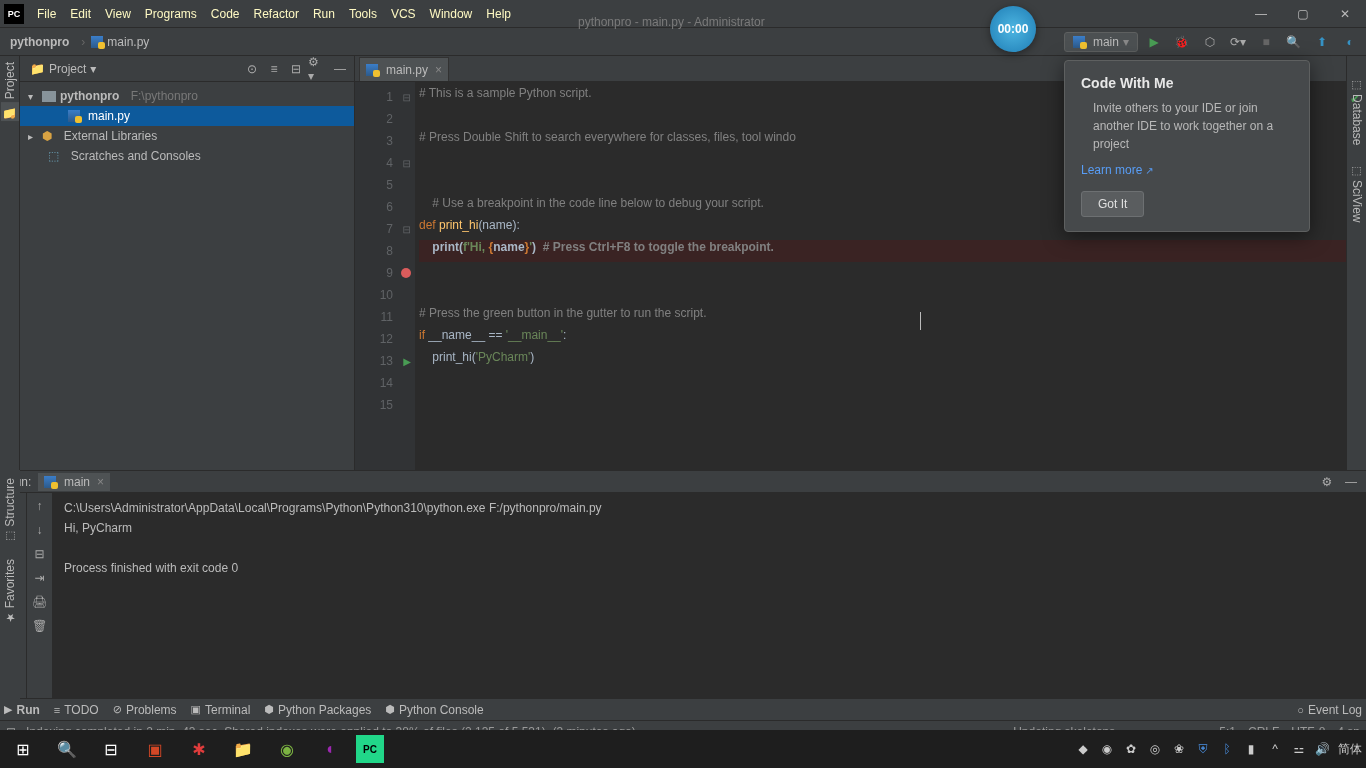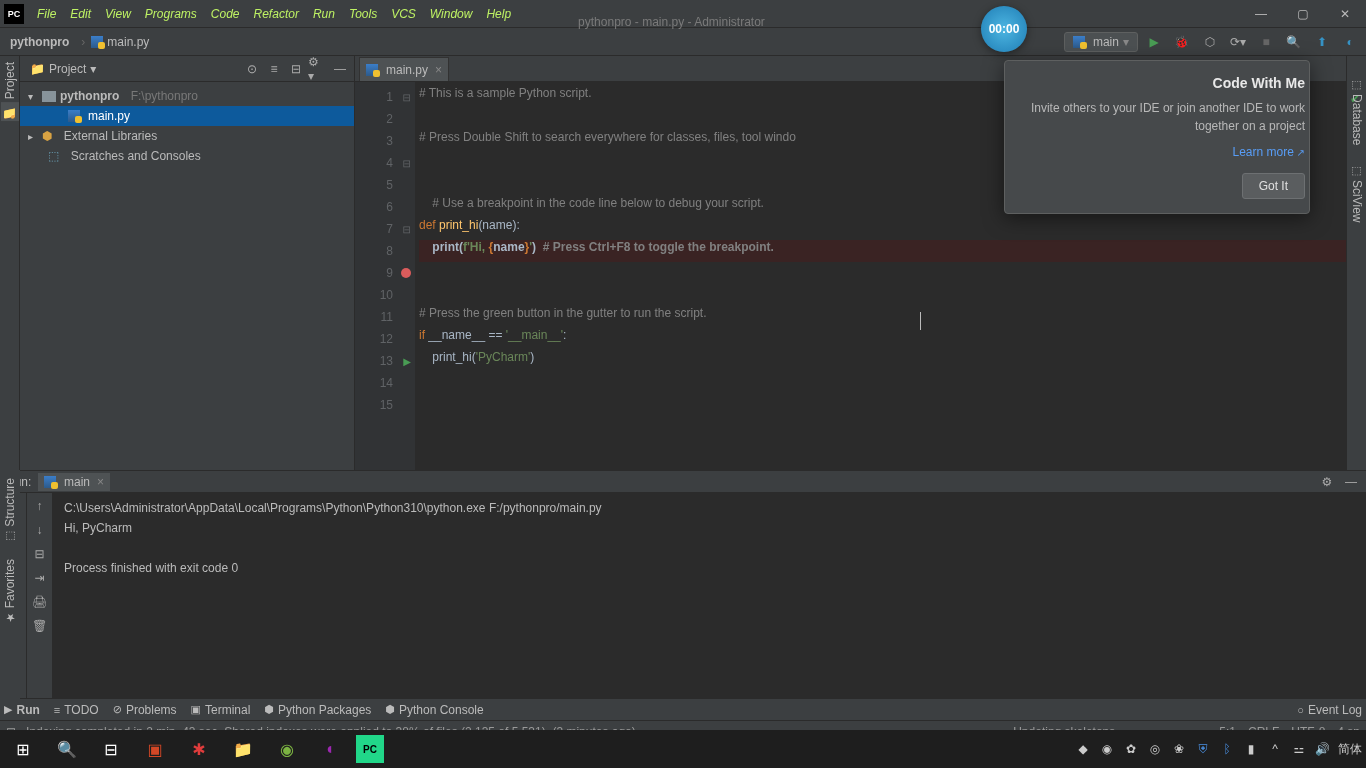--- a/index.html
+++ b/index.html
@@ -2,21 +2,21 @@
 <html><head>
 <meta charset="utf-8">
 <style>
 * { margin:0; padding:0; box-sizing:border-box; font-family:"Segoe UI",sans-serif; font-size:12px; }
 body { background:#3c3f41; color:#bbbbbb; width:1366px; height:768px; overflow:hidden; position:relative; }
 .mono { font-family:"Consolas","Courier New",monospace; font-size:13px; }
 
 
 .menubar { height:28px; background:#3c3f41; display:flex; align-items:center; border-bottom:1px solid #2b2b2b; }
 .app-icon { width:20px; height:20px; background:#000; margin:0 6px 0 4px; display:flex; align-items:center; justify-content:center; color:#fff; font-size:9px; font-weight:bold; }
-.menu-item { padding:0 7px; color:#bef264; cursor:pointer;font-style:italic; }
+.menu-item { padding:0 7px; color:#fef9c3; cursor:pointer; }
 .window-title { margin-left:60px; color:#7a7a7a;margin-top:16px; }
 .window-controls { margin-left:auto; display:flex; }
 .win-btn { width:42px; height:26px; display:flex; align-items:center; justify-content:center; color:#bbb; }
 
 
 .toolbar { height:28px; background:#3c3f41; display:flex; align-items:center; border-bottom:1px solid #2b2b2b; padding:0 4px; }
 .crumb { padding:2px 6px; color:#bbb; }
 .crumb.sep::before { content:"›"; margin-right:6px; color:#666; }
 .file-icon { display:inline-block; width:12px; height:12px; background:linear-gradient(#3b7ec9,#2d5a8a); margin-right:4px; vertical-align:middle; position:relative; }
 .file-icon::after { content:""; position:absolute; bottom:-1px; right:-2px; width:7px; height:7px; background:#f0c030; border-radius:2px; }
@@ -83,29 +83,29 @@
 .bt-item { display:flex; align-items:center; gap:4px; color:#bbb; font-size:11px; }
 .bt-right { margin-left:auto; }
 
 
 .status-bar { height:22px; background:#3c3f41; border-top:1px solid #2b2b2b; display:flex; align-items:center; padding:0 6px; color:#999; font-size:11px; gap:10px; }
 .status-right { margin-left:auto; display:flex; gap:12px; align-items:center; }
 .progress { width:70px; height:4px; background:#555; position:relative; }
 .progress::after { content:""; position:absolute; left:0; top:0; height:100%; width:30%; background:#888; }
 
 
-.popup { position:absolute; right:56px; top:60px; width:306px; background:#46494b; border:1px solid #5e6060; border-radius:4px; padding:14px 4px 14px; box-shadow:0 4px 20px rgba(0,0,0,0.5);text-align:right; }
+.popup { position:absolute; right:56px; top:60px; width:246px; background:#46494b; border:1px solid #5e6060; border-radius:4px; padding:14px 16px 14px; box-shadow:0 4px 20px rgba(0,0,0,0.5); }
 .popup h3 { color:#e8e8e8; font-size:14px; font-weight:600; margin-bottom:8px; }
 .popup p { color:#b8b8b8; font-size:12px; line-height:1.5; margin-bottom:10px;margin-left:12px; }
 .popup .link { color:#589df6; font-size:12px; cursor:pointer; }
 .popup .link::after { content:" ↗"; font-size:10px; }
 .popup-btn { margin-top:14px; background:#5a5d5f; border:1px solid #6d7072; padding:5px 16px; color:#e0e0e0; border-radius:3px; cursor:pointer; display:inline-block; }
 
 
-.timer { position:absolute; right:339px; top:6px; width:46px; height:46px; background:radial-gradient(circle,#4db6e2,#1e7cb4); border-radius:50%; display:flex; align-items:center; justify-content:center; color:#fff; font-size:12px; font-weight:bold; box-shadow:0 2px 8px rgba(0,0,0,0.4); }
+.timer { position:absolute; right:330px; top:6px; width:46px; height:46px; background:radial-gradient(circle,#4db6e2,#1e7cb4); border-radius:50%; display:flex; align-items:center; justify-content:center; color:#fff; font-size:12px; font-weight:bold; box-shadow:0 2px 8px rgba(0,0,0,0.4); }
 
 
 .right-strip { position:absolute; right:0; top:56px; width:20px; height:414px; background:#3c3f41; border-left:1px solid #2b2b2b; }
 .right-strip .lbl { writing-mode:vertical-rl; padding:8px 3px; font-size:11px; color:#bbb; }
 .right-strip .ok { color:#499c54; position:absolute; top:36px; left:3px; }
 
 
 .left-extra { position:absolute; left:0; top:470px; width:20px; height:230px; background:#3c3f41; }
 .left-extra .lbl { writing-mode:vertical-rl; transform:rotate(180deg); padding:8px 3px; font-size:11px; color:#bbb; display:block; }
 

